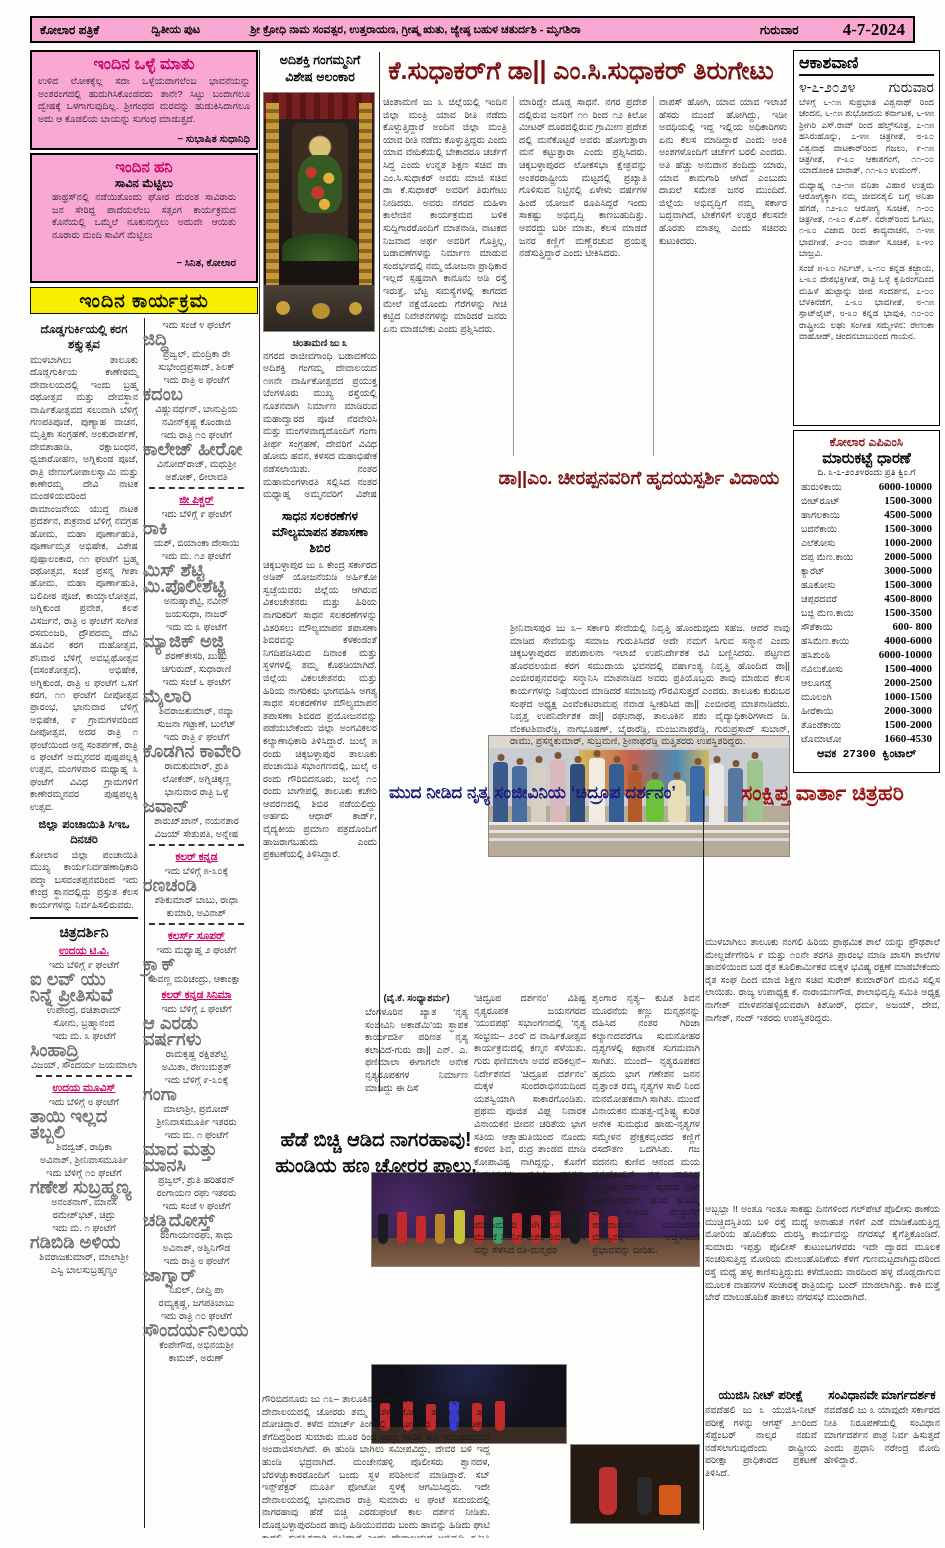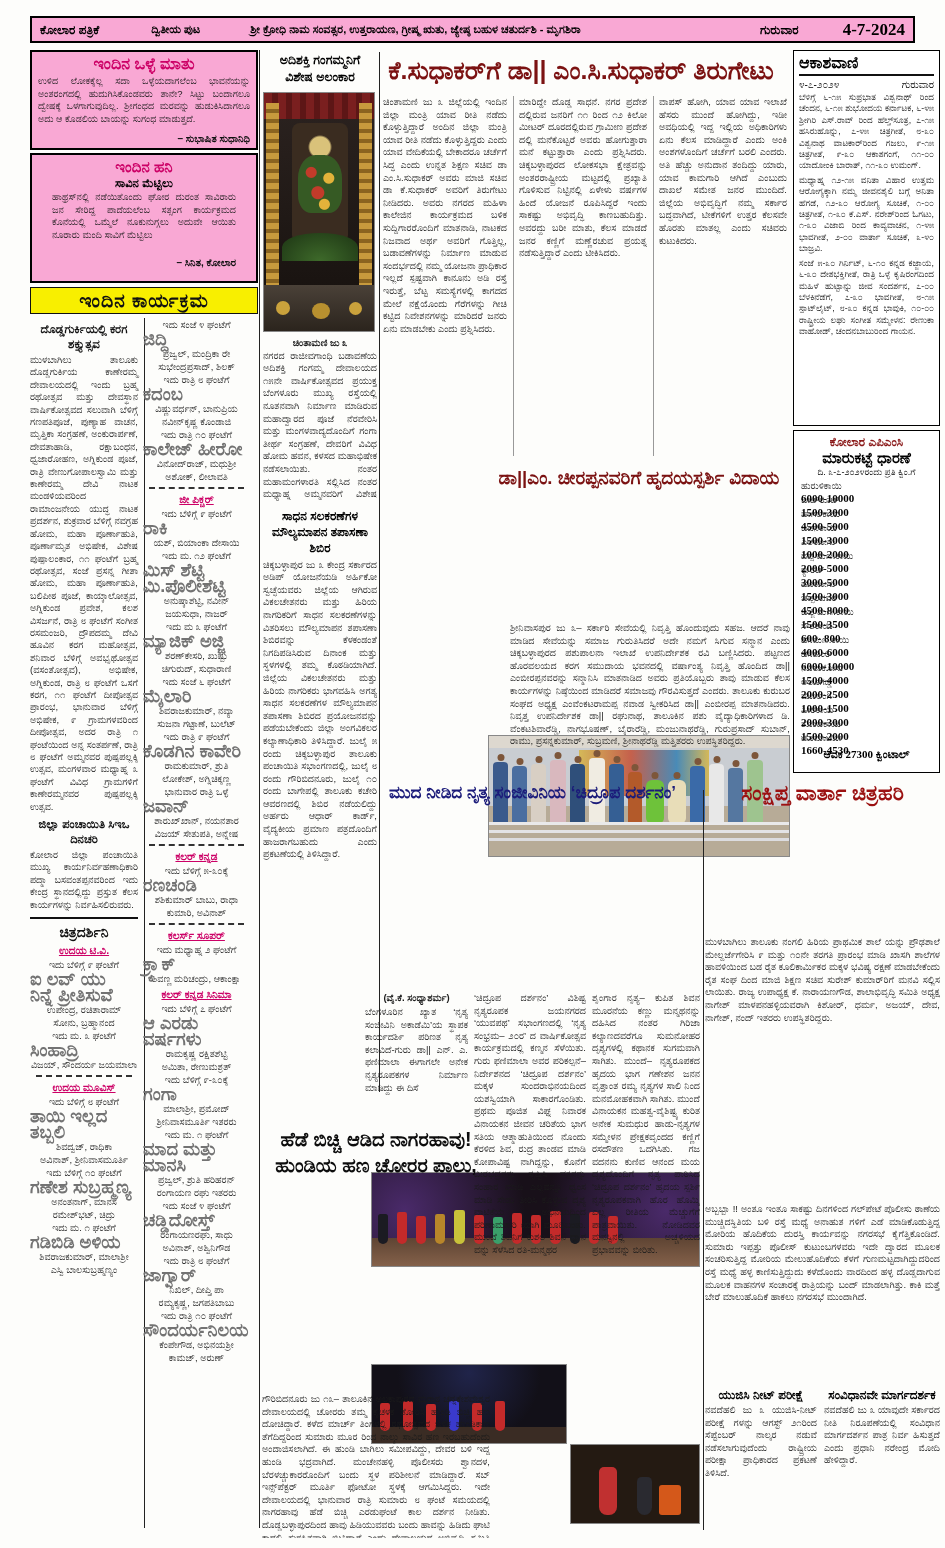--- a/index.html
+++ b/index.html
@@ -17,21 +17,21 @@
   .photo { overflow:hidden; position:relative; border:1px solid #888; }
   
   .li-h  { font-weight:bold; font-size:11.5px; line-height:15px; text-align:center; margin:4px 0 2px; color:#111; }
   .li-p  { font-size:9.5px; line-height:12.4px; text-align:justify; color:#1b1b1b; margin-bottom:3px; }
   .li-sec{ font-weight:bold; font-size:14px; text-align:center; margin:6px 0 2px; border-top:2px solid #111; padding-top:5px; color:#111; }
   .li-ch { color:#cc0066; font-weight:bold; font-size:10.5px; text-align:center; text-decoration:underline; margin:3px 0 1px; }
   .li-t  { font-size:9.5px; text-align:center; line-height:13px; color:#222; }
   .li-m  { font-weight:bold; font-size:18px; text-align:left; line-height:16px; color:#737373; }
   .li-c  { font-size:9.5px; text-align:center; line-height:13px; color:#222; }
   .li-d  { border-top:2px dashed #333; margin:4px 6px; height:1px; }
-  .mk-row { display:flex; justify-content:space-between; align-items:baseline; padding:0 5px; height:14px;flex-direction:column; }
+  .mk-row { display:flex; justify-content:space-between; align-items:baseline; padding:0 5px; height:14px; }
   .mk-name { font-size:9.5px; color:#222; }
   .mk-val { font-size:11px; font-weight:bold; font-family:"Liberation Serif",serif; color:#000; }
   .headline-maroon { color:#7b1212; font-weight:bold; text-align:center; }
   .fig { position:absolute; border-radius:4px 4px 0 0; }
   .head { position:absolute; width:7px; height:7px; border-radius:50%; background:#7d563a; left:50%; transform:translateX(-50%); top:-8px; }
 </style>
 </head>
 <body>
 
 <div class="page">
@@ -299,21 +299,21 @@
 
   <div class="abs" style="left:262px;top:1126px;width:228px;text-align:center;font-weight:bold;font-size:19.5px;line-height:26px;color:#0d0d0d;">
     <div>ಹೆಡೆ ಬಿಚ್ಚಿ ಆಡಿದ ನಾಗರಹಾವು!</div>
     <div>ಹುಂಡಿಯ ಹಣ ಚೋರರ ಪಾಲು,</div>
   </div>
 
   <div class="abs jtext" style="left:262px;top:1393px;width:228px;height:145px;">ಗೌರಿಬಿದನೂರು ಜು ೧೩– ತಾಲೂಕಿನ ಅಲಕಾಪುರದ ಮರಾಠ ಚನ್ನಕೇಶವೇಶ್ವರ ದೇವಾಲಯದಲ್ಲಿ ಚೋರರು ತಮ್ಮ ಕೈಚಳಕ ತೋರಿಸಿ ಹುಂಡಿ ಬಿಚ್ಚಿ ಹಣ ದೋಚಿದ್ದಾರೆ. ಕಳೆದ ಮಾರ್ಚ್ ತಿಂಗಳಲ್ಲಿ ರಥೋತ್ಸವದ ಬಳಿಕ ಹುಂಡಿಕಾಣ ತೆಗೆದಿದ್ದರಿಂದ ಸುಮಾರು ಮೂರ ರಿಂದ ನಾಲ್ಕು ಸಾವಿರ ಹಣ ಇರಬಹುದೆಂದು ಅಂದಾಜಿಸಲಾಗಿದೆ. ಈ ಹುಂಡಿ ಬಾಗಿಲು ಸಮೀಪವಿದ್ದು, ದೇವರ ಬಳಿ ಇದ್ದ ಹುಂಡಿ ಭದ್ರವಾಗಿದೆ. ಮಂಚೇನಹಳ್ಳಿ ಪೊಲೀಸರು ಶ್ವಾನದಳ, ಬೆರಳಚ್ಚುಕಾರರೊಂದಿಗೆ ಬಂದು ಸ್ಥಳ ಪರಿಶೀಲನೆ ಮಾಡಿದ್ದಾರೆ. ಸಬ್ ಇನ್ಸ್‌ಪೆಕ್ಟರ್ ಮೂರ್ತಿ ಫೋಟೋ ಸ್ಥಳಕ್ಕೆ ಆಗಮಿಸಿದ್ದರು. ಇದೇ ದೇವಾಲಯದಲ್ಲಿ ಭಾನುವಾರ ರಾತ್ರಿ ಸುಮಾರು ೮ ಘಂಟೆ ಸಮಯದಲ್ಲಿ ನಾಗರಹಾವು ಹೆಡೆ ಬಿಚ್ಚಿ ಎರಡುಘಂಟೆ ಕಾಲ ದರ್ಶನ ನೀಡಿತು. ದೊಡ್ಡಬಳ್ಳಾಪುರದಿಂದ ಹಾವು ಹಿಡಿಯುವವರು ಬಂದು ಹಾವನ್ನು ಹಿಡಿದು ಘಾಟಿ ಕಾಡಲ್ಲಿ ಸುರಕ್ಷಿತವಾಗಿ ಬಿಟ್ಟಿದ್ದಾರೆ ಎಂದು ದೇವಾಲಯದ ಅಭಿವೃದ್ಧಿ ಸಮಿತಿ ಸದಸ್ಯ ಪ್ರಭು ತಿಳಿಸಿದ್ದಾರೆ.</div>
 
   <div class="abs thinbox" style="left:793px;top:50px;width:147px;height:376px;padding:3px 5px;">
     <div style="font-weight:bold;font-size:16px;text-align:left;border-bottom:2px solid #111;padding-bottom:2px;">ಆಕಾಶವಾಣಿ</div>
-    <div style="display:flex;justify-content:space-between;font-size:10px;margin:3px 0 1px;">
+    <div style="display:flex;justify-content:space-between;font-size:14px;margin:3px 0 1px;">
       <span>೪-೭-೨೦೨೪</span>
       <span>ಗುರುವಾರ</span>
     </div>
     <div style="font-size:8.8px;line-height:11.4px;text-align:justify;color:#1b1b1b;overflow:hidden;height:338px;">
       <div style="margin-bottom:3px;">ಬೆಳಿಗ್ಗೆ ೬-೧೫ ಸುಪ್ರಭಾತ ವಿಶ್ವನಾಥ್ ರಿಂದ ಚೆಂದನ, ೬-೧೫ ಶುಭೋದಯ ಕರ್ನಾಟಕ, ೬-೪೫ ಶ್ರೀಗಿರಿ ಎಸ್.ರಾವ್ ರಿಂದ ಹೆಲ್ತ್‌ಸೂತ್ರ, ೭-೧೫ ಹಸಿರುಹೊನ್ನು, ೭-೪೫ ಚಿತ್ರಗೀತೆ, ೮-೩೦ ವಿಶ್ವನಾಥ ವಾಟಕಾರ್‌ರಿಂದ ಗಜಲು, ೯-೧೫ ಚಿತ್ರಗೀತೆ, ೯-೩೦ ಆಕಾಶಗಂಗೆ, ೧೧-೦೦ ಯಾದೋಂಕಿ ಬಾರಾತ್, ೧೧-೩೦ ಉಮಂಗ್.</div>
       <div style="margin-bottom:3px;">ಮಧ್ಯಾಹ್ನ ೧೨-೧೫ ವನಿತಾ ವಿಹಾರ ಉತ್ತಮ ಆರೋಗ್ಯಕ್ಕಾಗಿ ನಮ್ಮ ಜೀವನಶೈಲಿ ಬಗ್ಗೆ ಅನಿತಾ ಹೆಗಡೆ, ೧೨-೩೦ ಆರೋಗ್ಯ ಸೂಚಿಕೆ, ೧-೦೦ ಚಿತ್ರಗೀತೆ, ೧-೩೦ ಕೆ.ಎಸ್. ನರೇಶ್‌ರಿಂದ ಓಗಟು, ೧-೩೦ ವಿಜಾಬಿ ರಿಂದ ಕಾವ್ಯವಾಚನ, ೧-೪೫ ಭಾವಗೀತೆ, ೨-೦೦ ವಾರ್ತಾ ಸೂಚಿಕೆ, ೩-೪೦ ಬಾಜ್ರವಿ.</div>
       <div>ಸಂಜೆ ೫-೩೦ ಗಿರ್ನಿಟ್, ೬-೧೦ ಕನ್ನಡ ಕಜ್ಜಾಯ, ೬-೩೦ ದೇಶಭಕ್ತಿಗೀತೆ, ರಾತ್ರಿ ಒಳ್ಳೆ ಕೃಷಿರಂಗದಿಂದ ಮಹಿಳೆ ಹುಟ್ಟಾನ್ನು ಜೀವ ಸಂದರ್ಶನ, ೭-೦೦ ಬೆಳಕಿನೆಡೆಗೆ, ೭-೩೦ ಭಾವಗೀತೆ, ೮-೧೫ ಸ್ಪಾಟ್‌ಲೈಟ್, ೮-೩೦ ಕನ್ನಡ ಭಾವುಕಿ, ೧೦-೦೦ ರಾಷ್ಟ್ರೀಯ ಲಘು ಸಂಗೀತ ಸಮ್ಮೇಳನ: ರೇಣುಕಾ ವಾಹೋಡ್, ಚಂದನಬಾಬುರಿಂದ ಗಾಯನ.</div>
     </div>
   </div>
 
@@ -392,21 +392,21 @@
         </div>
         <div class="mk-row">
           <span class="mk-name">ತೊಂಡೆಕಾಯಿ</span>
           <span class="mk-val">1500-2000</span>
         </div>
         <div class="mk-row">
           <span class="mk-name">ಟೊಮಾಟೋ</span>
           <span class="mk-val">1660-4530</span>
         </div>
       </div>
-    <div style="font-size:11px;font-weight:bold;text-align:center;margin-top:2px;font-family:Liberation Serif, serif;">ಆವಕ 27300 ಕ್ವಿಂಟಾಲ್</div>
+    <div style="font-size:11px;font-weight:bold;text-align:center;margin-top:2px;font-family:Liberation Mono, monospace;">ಆವಕ 27300 ಕ್ವಿಂಟಾಲ್</div>
   </div>
 
   <div class="abs" style="left:705px;top:781px;width:235px;font-weight:bold;font-size:21px;text-align:center;color:#9b1212;">ಸಂಕ್ಷಿಪ್ತ ವಾರ್ತಾ ಚಿತ್ರಹರಿ</div>
 
   <div class="abs jtext" style="left:705px;top:936px;width:235px;height:112px;">ಮುಳಬಾಗಿಲು ತಾಲೂಕು ನಂಗಲಿ ಹಿರಿಯ ಪ್ರಾಥಮಿಕ ಶಾಲೆ ಯನ್ನು ಪ್ರೌಢಶಾಲೆ ಮೇಲ್ದರ್ಜೆಗೇರಿಸಿ ೯ ಮತ್ತು ೧೦ನೇ ತರಗತಿ ಪ್ರಾರಂಭ ಮಾಡಿ ಖಾಸಗಿ ಶಾಲೆಗಳ ಹಾವಳಿಯಿಂದ ಬಡ ರೈತ ಕೂಲಿಕಾರ್ಮಿಕರ ಮಕ್ಕಳ ಭವಿಷ್ಯ ರಕ್ಷಣೆ ಮಾಡಬೇಕೆಂದು ರೈತ ಸಂಘ ದಿಂದ ಮಾಜಿ ಶಿಕ್ಷಣ ಸಚಿವ ಸುರೇಶ್ ಕುಮಾರ್‌ರಿಗೆ ಮನವಿ ಸಲ್ಲಿಸ ಲಾಯಿತು. ರಾಜ್ಯ ಉಪಾಧ್ಯಕ್ಷ ಕೆ. ನಾರಾಯಣಗೌಡ, ಶಾಲಾಭಿವೃದ್ಧಿ ಸಮಿತಿ ಅಧ್ಯಕ್ಷ ನಾಗೇಶ್ ಮಾಳಪನಹಳ್ಳಿಯವರಾಗಿ ಕಿಶೋರ್, ಧರ್ಮ, ಅಜಯ್, ದೇವ, ನಾಗೇಶ್, ನಂದ್ ಇತರರು ಉಪಸ್ಥಿತರಿದ್ದರು.</div>
 
   <div class="abs jtext" style="left:705px;top:1203px;width:235px;height:172px;">ಅಬ್ಬಬ್ಬಾ !! ಅಂತೂ ಇಂತೂ ಸಾಕಷ್ಟು ದಿನಗಳಿಂದ ಗಲ್‌ಪೇಟೆ ಪೊಲೀಸು ಠಾಣೆಯ ಮುಚ್ಚಿದಸ್ಥಿತಿಯ ಬಳಿ ರಸ್ತೆ ಮಧ್ಯೆ ಅನಾಹುತ ಗಳಿಗೆ ಎಡೆ ಮಾಡಿಕೊಡುತ್ತಿದ್ದ ಮೋರಿಯ ಹೊದಿಕೆಯ ದುರಸ್ತಿ ಕಾರ್ಯವನ್ನು ನಗರಸಭೆ ಕೈಗೆತ್ತಿಕೊಂಡಿದೆ. ಸುಮಾರು ಇಪ್ಪತ್ತು ಪೊಲೀಸ್ ಕುಟುಂಬಗಳವರು ಇದೇ ದ್ವಾರದ ಮೂಲಕ ಸಂಚರಿಸುತ್ತಿದ್ದ ಮೋರಿಯ ಮೇಲುಹೊದಿಕೆಯ ಕೆಳಗೆ ಗುಣಮಟ್ಟದಾಗಿದ್ದುದರಿಂದ ರಸ್ತೆ ಮಧ್ಯೆ ಹಳ್ಳ ಕಾಣಿಸುತ್ತಿದ್ದುದು ಕಳೆದೊಂದು ವಾರದಿಂದ ಹಳ್ಳ ದೊಡ್ಡದಾಗುವ ಮೂಲಕ ವಾಹನಗಳ ಸಂಚಾರಕ್ಕೆ ರಾತ್ರಿಯನ್ನು ಬಂದ್ ಮಾಡಲಾಗಿತ್ತು. ಕಾಕಿ ಮತ್ತೆ ಬೇರೆ ಮಾಲುಹೊದಿಕೆ ಹಾಕಲು ನಗರಸಭೆ ಮುಂದಾಗಿದೆ.</div>
 
   <div class="abs" style="left:705px;top:1388px;width:112px;">
     <div style="font-weight:bold;font-size:12px;text-align:center;margin-bottom:2px;">ಯುಜಿಸಿ ನೀಟ್ ಪರೀಕ್ಷೆ</div>

